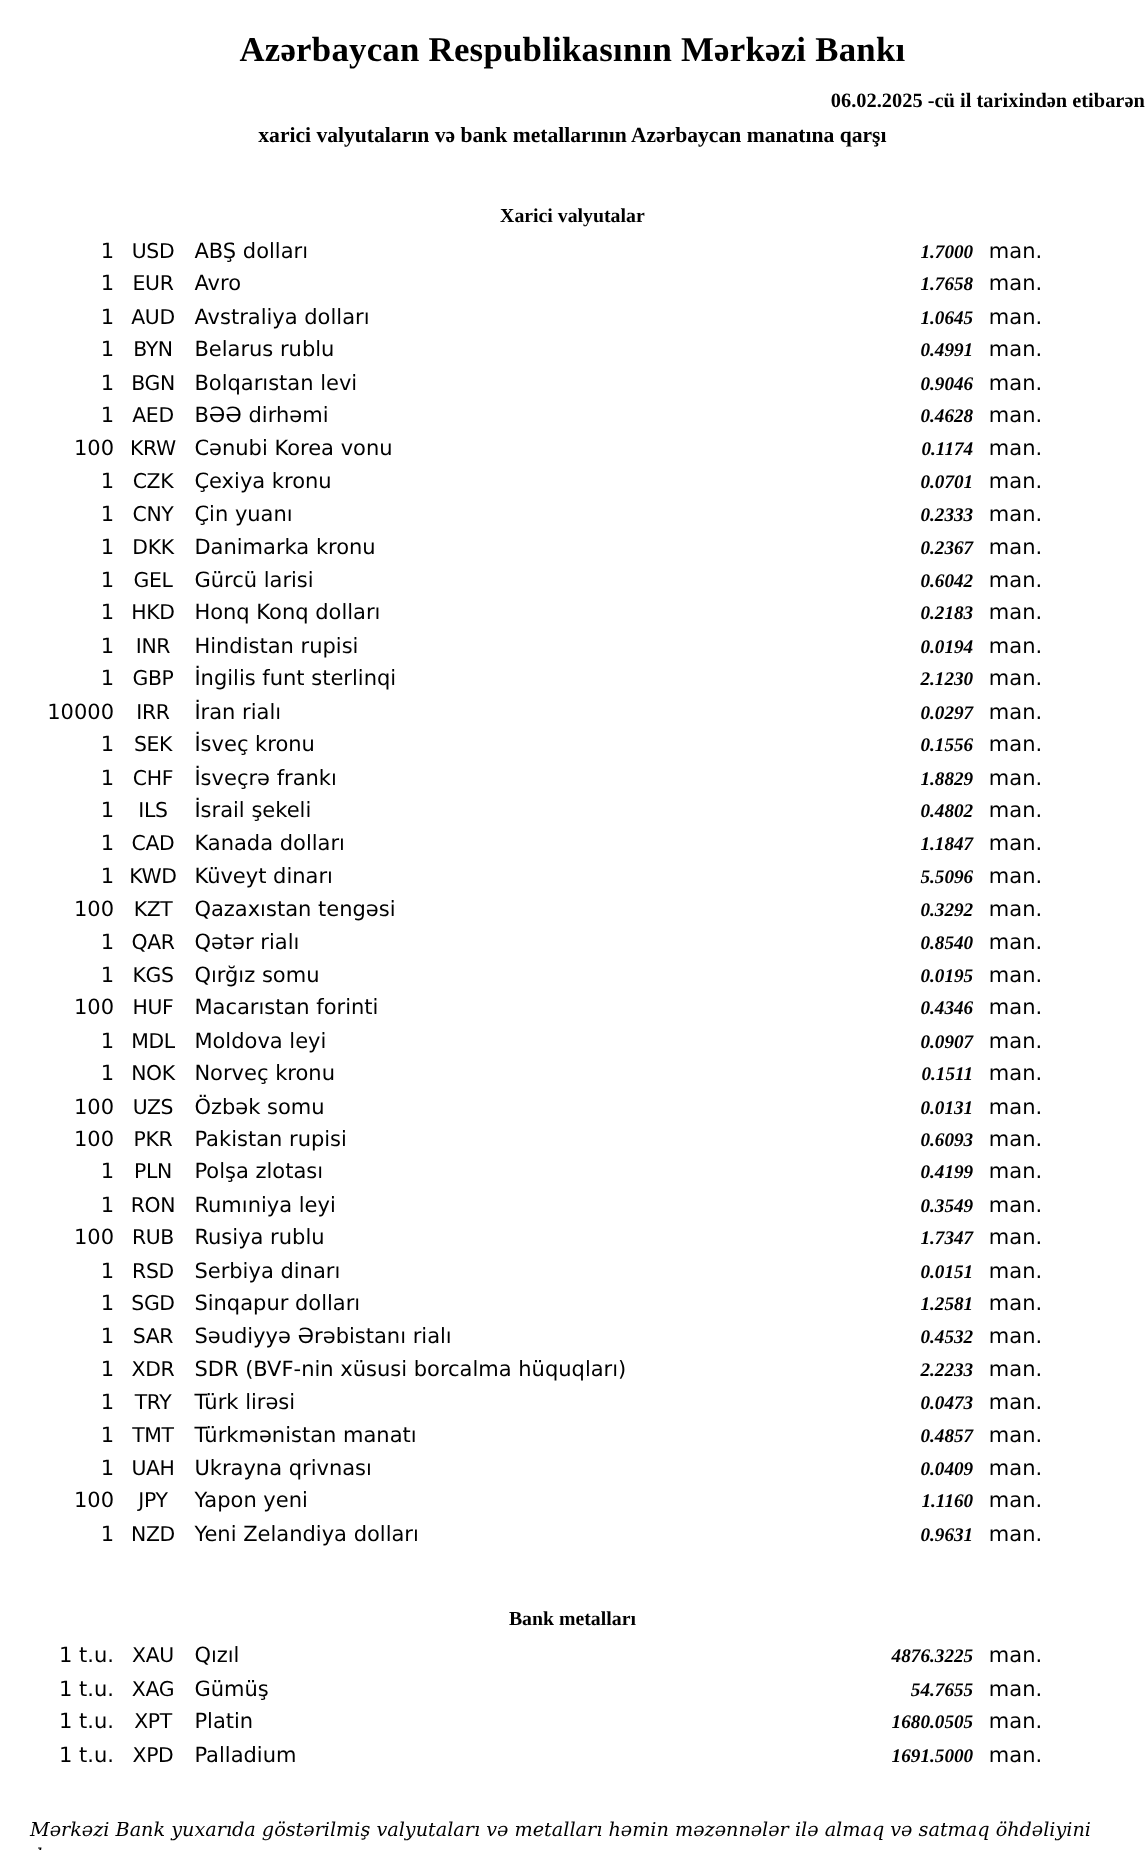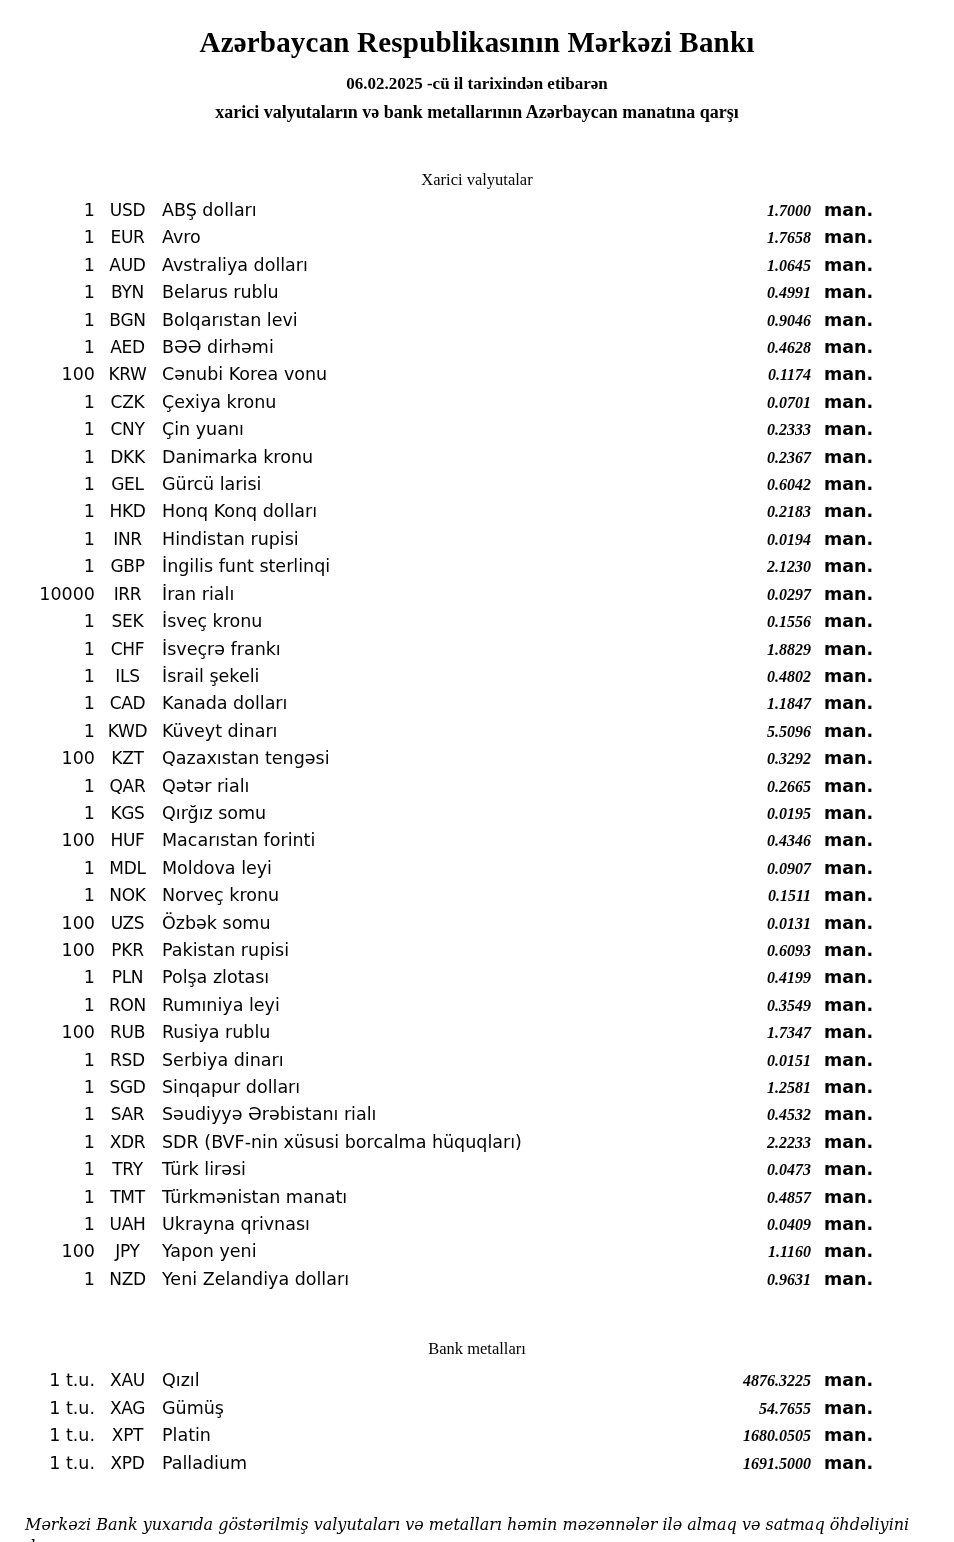--- a/index.html
+++ b/index.html
@@ -17,39 +17,39 @@
     margin-top: 26px;
     text-align: center;
     font-family: "Liberation Serif", serif;
     font-weight: bold;
     font-size: 29px;
     line-height: 32px;
     letter-spacing: 0.2px;
   }
   .doc-dateline {
     margin-top: 14px;
-    text-align: center;
+    text-align: right;
     font-family: "Liberation Serif", serif;
     font-weight: bold;
     font-size: 17px;
     line-height: 24px;
   }
   .doc-subtitle {
     margin-top: 4px;
     text-align: center;
     font-family: "Liberation Serif", serif;
     font-weight: bold;
     font-size: 18px;
     line-height: 24px;
   }
   .section-title {
     margin-top: 44px;
     text-align: center;
     font-family: "Liberation Serif", serif;
-    font-weight: normal;
+    font-weight: bold;
     font-size: 16.5px;
     line-height: 24px;
   }
   .section-title.metals { }
 
   .rate-table { margin-top: 5px; width: 872px; }
   .rate-table.metals { margin-top: 6px; }
 
   .row {
     display: flex;
@@ -88,21 +88,20 @@
     font-style: italic;
     font-size: 16px;
     flex: 0 0 auto;
   }
   .col-unit {
     width: 61px;
     text-align: left;
     padding-left: 13px;
     font-size: 17.5px;
     flex: 0 0 auto;
-    font-weight: bold;
   }
 
   .doc-footer {
     margin-top: 36px;
     margin-left: 25px;
     font-family: "DejaVu Serif", serif;
     font-style: italic;
     font-size: 16px;
     line-height: 22px;
   }
@@ -284,21 +283,21 @@
     <span class="col-code">KZT</span>
     <span class="col-name">Qazaxıstan tengəsi</span>
     <span class="col-rate">0.3292</span>
     <span class="col-unit">man.</span>
   </div>
 
   <div class="row">
     <span class="col-nominal">1</span>
     <span class="col-code">QAR</span>
     <span class="col-name">Qətər rialı</span>
-    <span class="col-rate">0.2665</span>
+    <span class="col-rate">0.8540</span>
     <span class="col-unit">man.</span>
   </div>
 
   <div class="row">
     <span class="col-nominal">1</span>
     <span class="col-code">KGS</span>
     <span class="col-name">Qırğız somu</span>
     <span class="col-rate">0.0195</span>
     <span class="col-unit">man.</span>
   </div>

